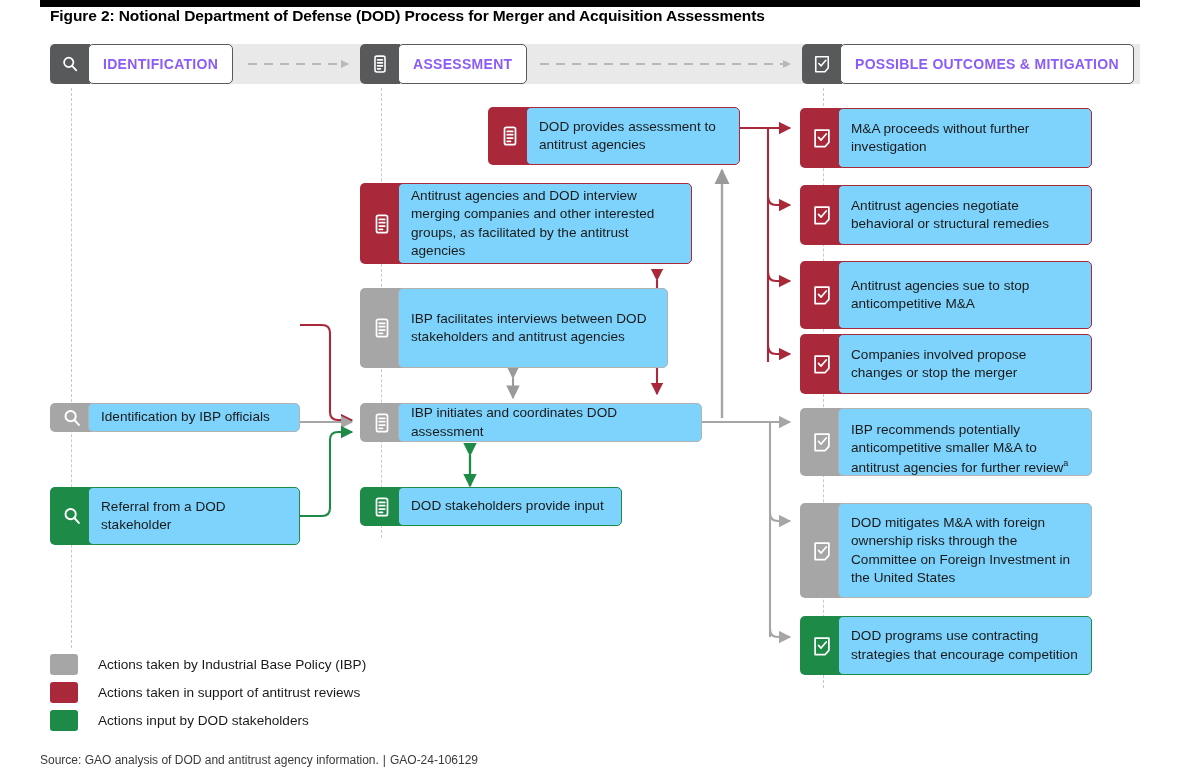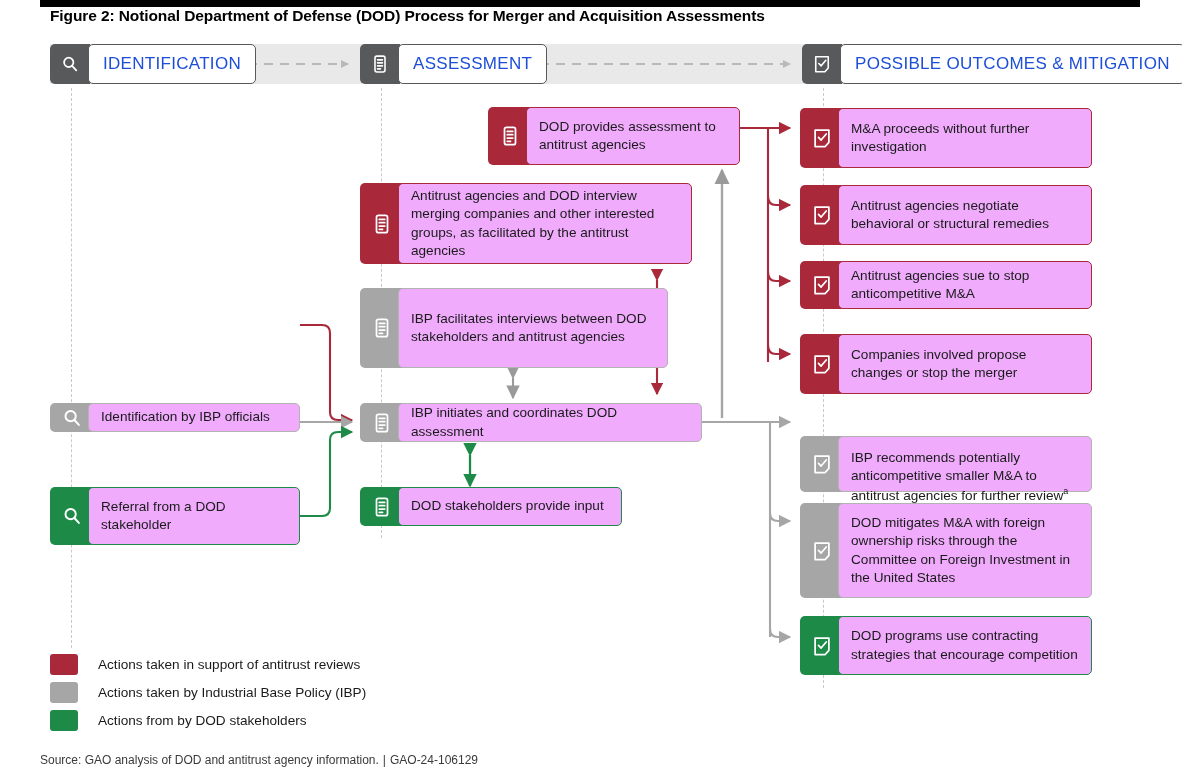--- a/index.html
+++ b/index.html
@@ -20,21 +20,21 @@
     position:absolute;left:50px;top:44px;width:1090px;height:40px;background:#e9e9e9;
   }
   .phase{position:absolute;top:44px;height:40px;display:flex;align-items:stretch;}
   .phase .ibox{
     width:40px;background:#58595b;border-radius:5px 0 0 5px;
     display:flex;align-items:center;justify-content:center;
   }
   .phase .lbl{
     background:#fff;border:1.6px solid #58595b;border-radius:5px;
     display:flex;align-items:center;padding:0 14px;margin-left:-2px;
-    font-size:17px;font-weight:normal;color:#1d4ed8;letter-spacing:0.3px;white-space:nowrap;
+    font-size:14px;font-weight:bold;color:#8b5cf6;letter-spacing:0.3px;white-space:nowrap;
   }
   #phase-identification{left:50px;}
   #phase-assessment{left:360px;}
   #phase-outcomes{left:802px;}
   
   .hdash{position:absolute;height:2px;background:repeating-linear-gradient(to right,#b9b9b9 0 9px,transparent 9px 16px);}
   .hdash:after{
     content:"";position:absolute;right:-1px;top:-3px;
     border-left:8px solid #b9b9b9;border-top:4px solid transparent;border-bottom:4px solid transparent;
   }
@@ -45,21 +45,21 @@
   #vguide-identification{left:71px;top:88px;height:560px;}
   #vguide-assessment{left:381px;top:88px;height:450px;}
   #vguide-outcomes{left:823px;top:88px;height:600px;}
   
   .node{position:absolute;display:flex;align-items:stretch;}
   .node .tab{
     width:44px;border-radius:5px 0 0 5px;flex:0 0 44px;
     display:flex;align-items:center;justify-content:center;
   }
   .node .body{
-    flex:1;background:#f0abfc;border-radius:5px;border:1.5px solid;
+    flex:1;background:#7dd3fc;border-radius:5px;border:1.5px solid;
     display:flex;align-items:center;padding:9px 12px;margin-left:-6px;
     font-size:13.6px;line-height:1.34;color:#1a1a1a;box-sizing:border-box;
   }
   .node.gray  .tab{background:#a6a6a6;}
   .node.gray  .body{border-color:#b3b3b3;}
   .node.red   .tab{background:#a9293b;}
   .node.red   .body{border-color:#a9293b;}
   .node.green .tab{background:#1d8a47;}
   .node.green .body{border-color:#1d8a47;}
   .node .tab svg{display:block;}
@@ -266,41 +266,41 @@
   <div class="node red" id="n-negotiate" style="left:800px;top:185px;width:292px;height:60px;">
     <div class="tab">
       <svg width="22" height="22" viewBox="0 0 24 24" fill="none" stroke="#fff" stroke-width="1.9" stroke-linecap="round" stroke-linejoin="round">
         <path d="M4.5 3.3h15v13.4l-4 4.6h-11z"></path>
           <polyline points="8.2,11.4 11,14.2 16.6,7.6"></polyline>
       </svg>
     </div>
     <div class="body">Antitrust agencies negotiate behavioral or structural remedies</div>
   </div>
 
-  <div class="node red" id="n-sue" style="left:800px;top:261px;width:292px;height:48px;">
+  <div class="node red" id="n-sue" style="left:800px;top:261px;width:292px;height:68px;">
     <div class="tab">
       <svg width="22" height="22" viewBox="0 0 24 24" fill="none" stroke="#fff" stroke-width="1.9" stroke-linecap="round" stroke-linejoin="round">
         <path d="M4.5 3.3h15v13.4l-4 4.6h-11z"></path>
           <polyline points="8.2,11.4 11,14.2 16.6,7.6"></polyline>
       </svg>
     </div>
     <div class="body">Antitrust agencies sue to stop anticompetitive M&amp;A</div>
   </div>
 
   <div class="node red" id="n-companies" style="left:800px;top:334px;width:292px;height:60px;">
     <div class="tab">
       <svg width="22" height="22" viewBox="0 0 24 24" fill="none" stroke="#fff" stroke-width="1.9" stroke-linecap="round" stroke-linejoin="round">
         <path d="M4.5 3.3h15v13.4l-4 4.6h-11z"></path>
           <polyline points="8.2,11.4 11,14.2 16.6,7.6"></polyline>
       </svg>
     </div>
     <div class="body">Companies involved propose changes or stop the merger</div>
   </div>
 
-  <div class="node gray" id="n-ibp-recommends" style="left:800px;top:408px;width:292px;height:56px;margin-top:28px;">
+  <div class="node gray" id="n-ibp-recommends" style="left:800px;top:408px;width:292px;height:68px;">
     <div class="tab">
       <svg width="22" height="22" viewBox="0 0 24 24" fill="none" stroke="#fff" stroke-width="1.9" stroke-linecap="round" stroke-linejoin="round">
         <path d="M4.5 3.3h15v13.4l-4 4.6h-11z"></path>
           <polyline points="8.2,11.4 11,14.2 16.6,7.6"></polyline>
       </svg>
     </div>
     <div class="body" style="display:block;padding-top:12px;">
       <span>IBP recommends potentially anticompetitive smaller M&amp;A to antitrust agencies for further review</span><sup>a</sup>
     </div>
   </div>
@@ -319,31 +319,31 @@
     <div class="tab">
       <svg width="22" height="22" viewBox="0 0 24 24" fill="none" stroke="#fff" stroke-width="1.9" stroke-linecap="round" stroke-linejoin="round">
         <path d="M4.5 3.3h15v13.4l-4 4.6h-11z"></path>
           <polyline points="8.2,11.4 11,14.2 16.6,7.6"></polyline>
       </svg>
     </div>
     <div class="body">DOD programs use contracting strategies that encourage competition</div>
   </div>
 
   <div id="legend">
+    <div class="legend-row">
+      <div class="legend-swatch" style="background:#a6a6a6;"></div>
+      <div class="legend-text">Actions taken by Industrial Base Policy (IBP)</div>
+    </div>
     <div class="legend-row">
       <div class="legend-swatch" style="background:#a9293b;"></div>
       <div class="legend-text">Actions taken in support of antitrust reviews</div>
     </div>
     <div class="legend-row">
-      <div class="legend-swatch" style="background:#a6a6a6;"></div>
-      <div class="legend-text">Actions taken by Industrial Base Policy (IBP)</div>
-    </div>
-    <div class="legend-row">
       <div class="legend-swatch" style="background:#1d8a47;"></div>
-      <div class="legend-text">Actions from by DOD stakeholders</div>
+      <div class="legend-text">Actions input by DOD stakeholders</div>
     </div>
   </div>
 
   <div id="source">
     <span>Source: GAO analysis of DOD and antitrust agency information.</span><span class="sep">|</span><span>GAO-24-106129</span>
   </div>
 
 </div>
 
 </body></html>

